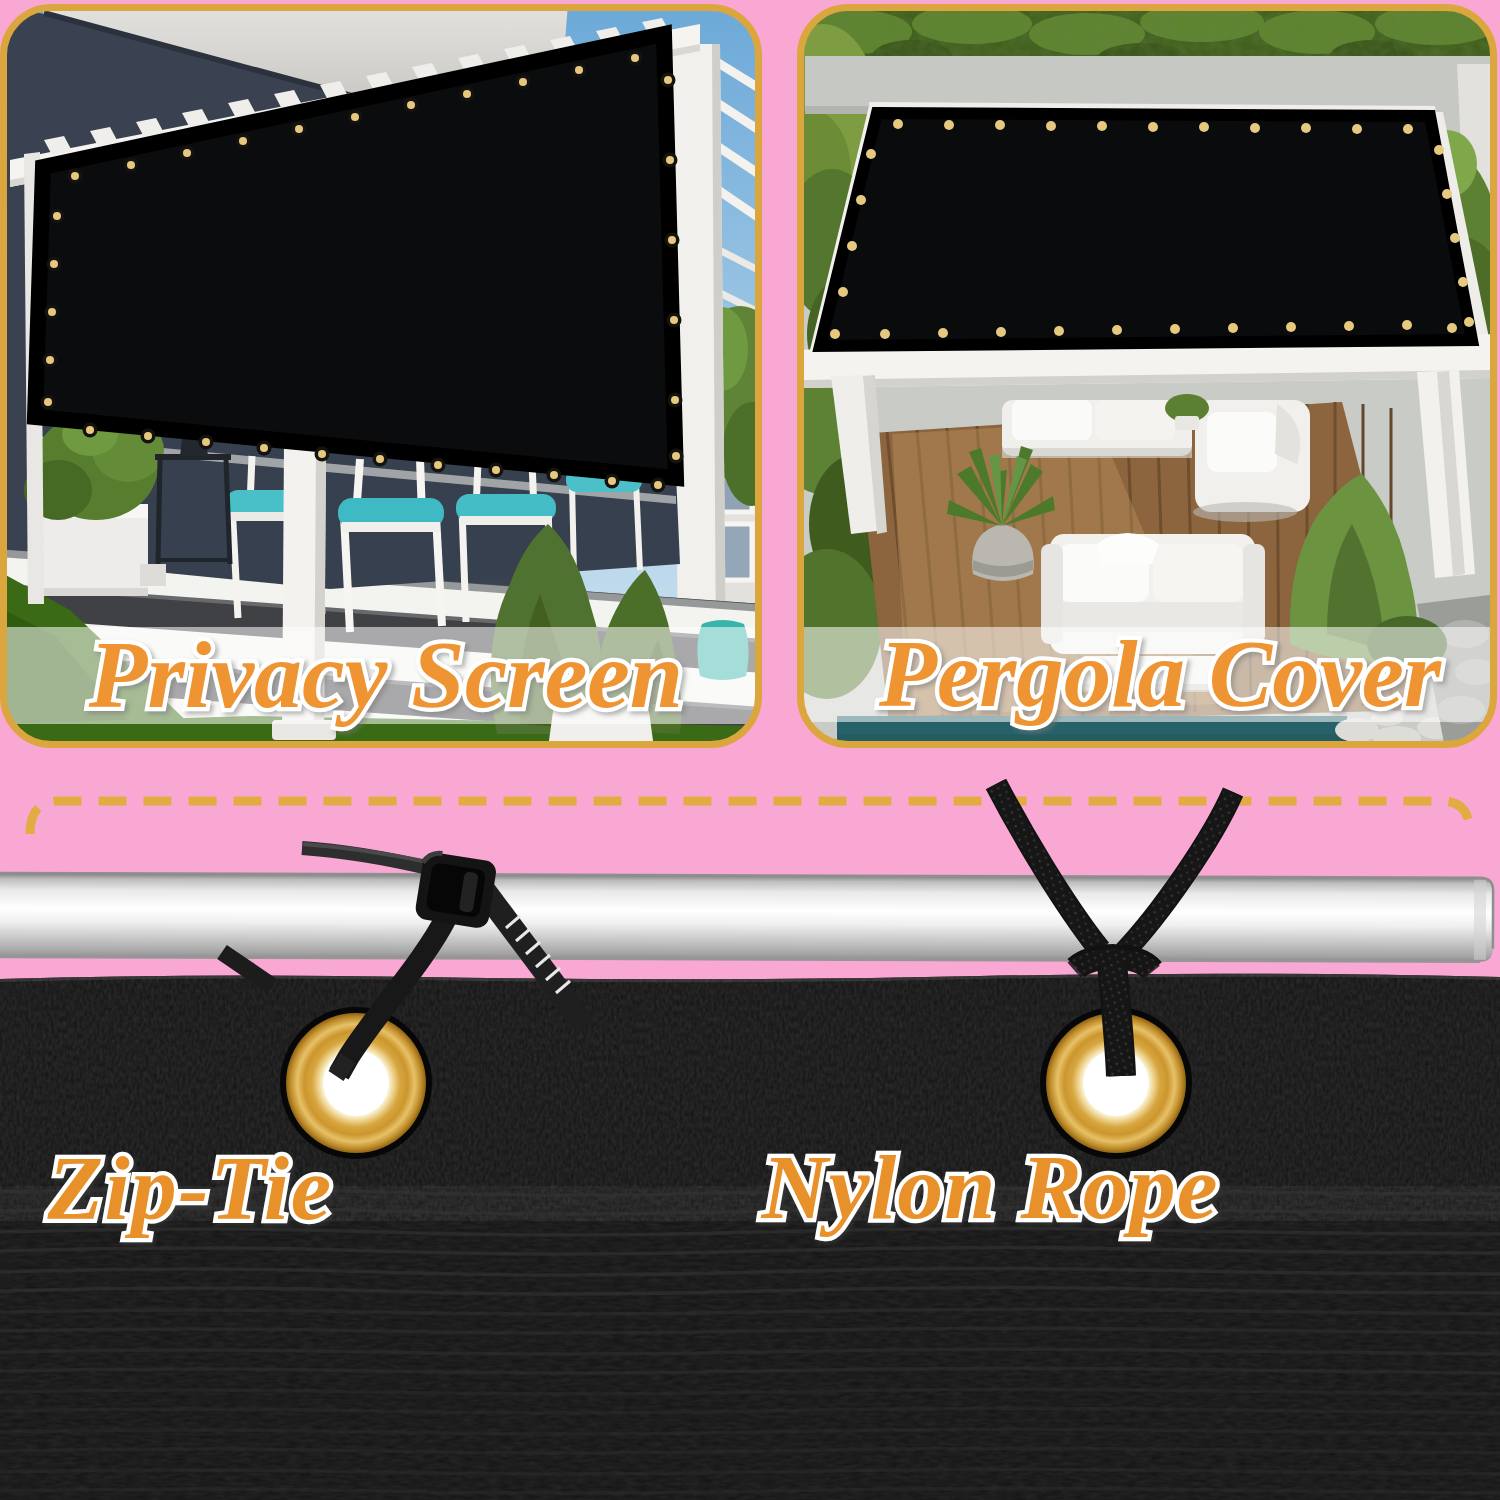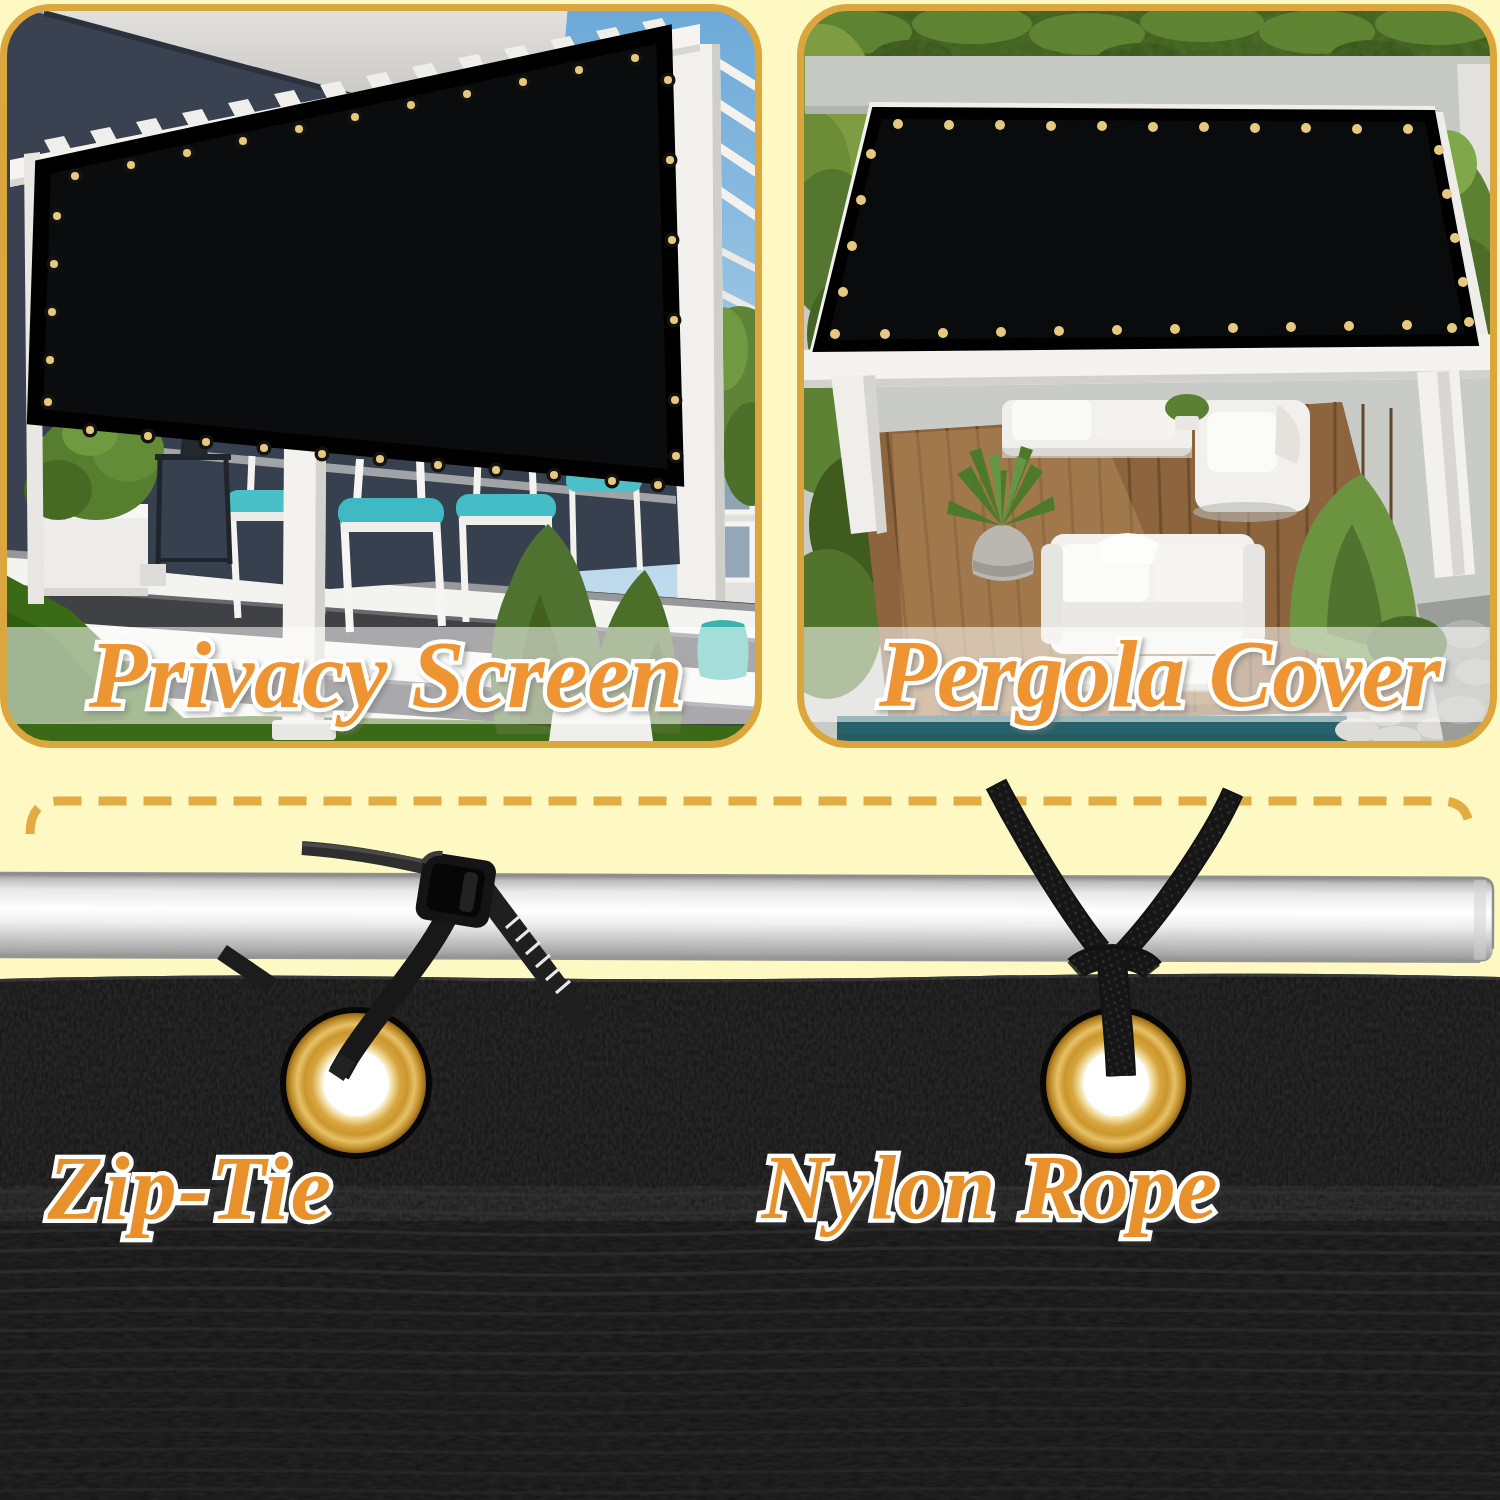--- a/index.html
+++ b/index.html
@@ -1,16 +1,16 @@
 <!DOCTYPE html>
 <html><head>
 <meta charset="utf-8">
 <style>
   html,body{margin:0;padding:0;background:#ffffff;}
-  #page{position:relative;width:1500px;height:1500px;overflow:hidden;background:#fef9c3;
+  #page{position:relative;width:1500px;height:1500px;overflow:hidden;background:#f9a8d4;
         font-family:"Liberation Sans",sans-serif;}
   .abs{position:absolute;}
 </style>
 </head>
 <body>
 <div id="page">
 
 <svg class="abs" style="left:0;top:4px" width="762" height="744" viewBox="0 0 762 744">
   <defs>
     <clipPath id="clipL">

